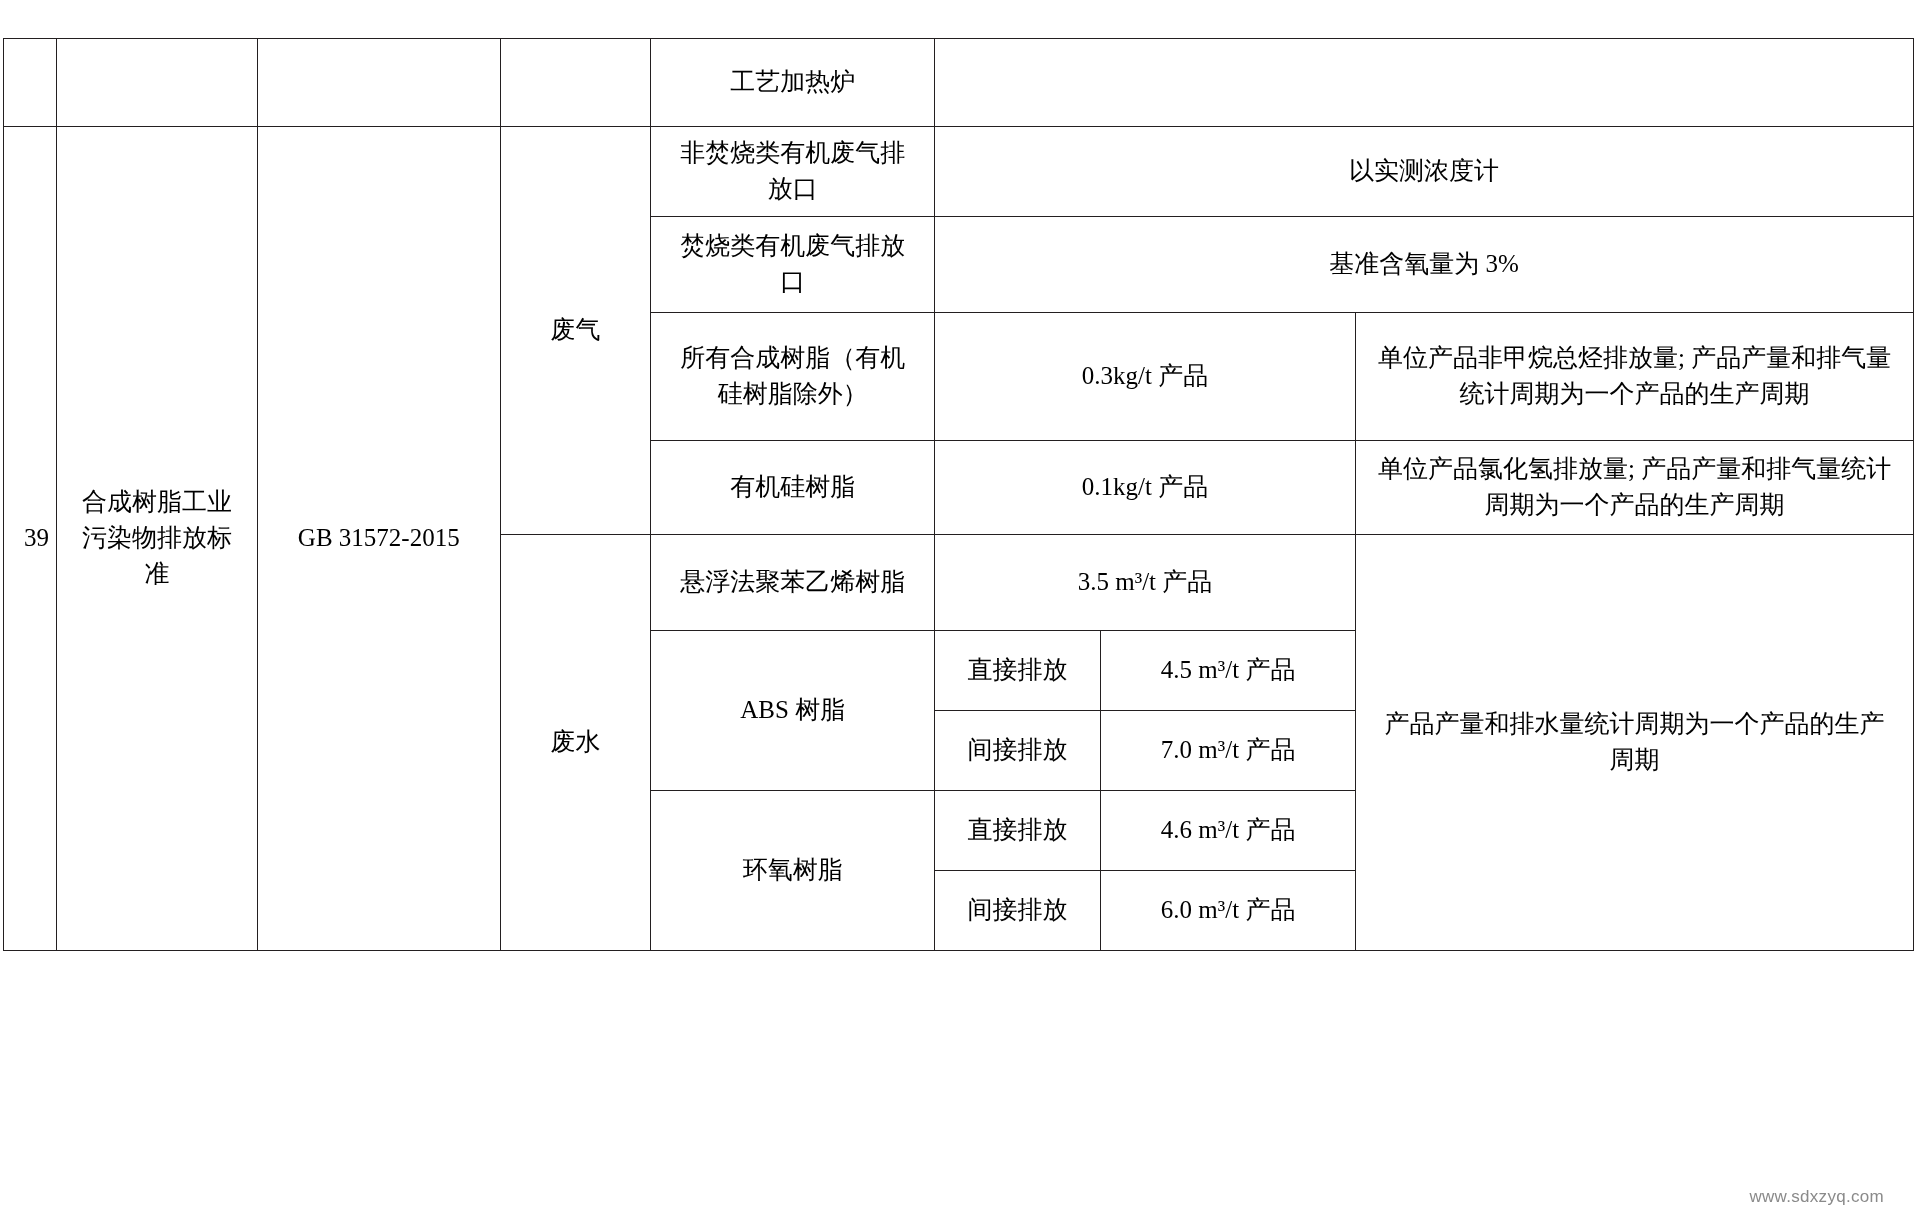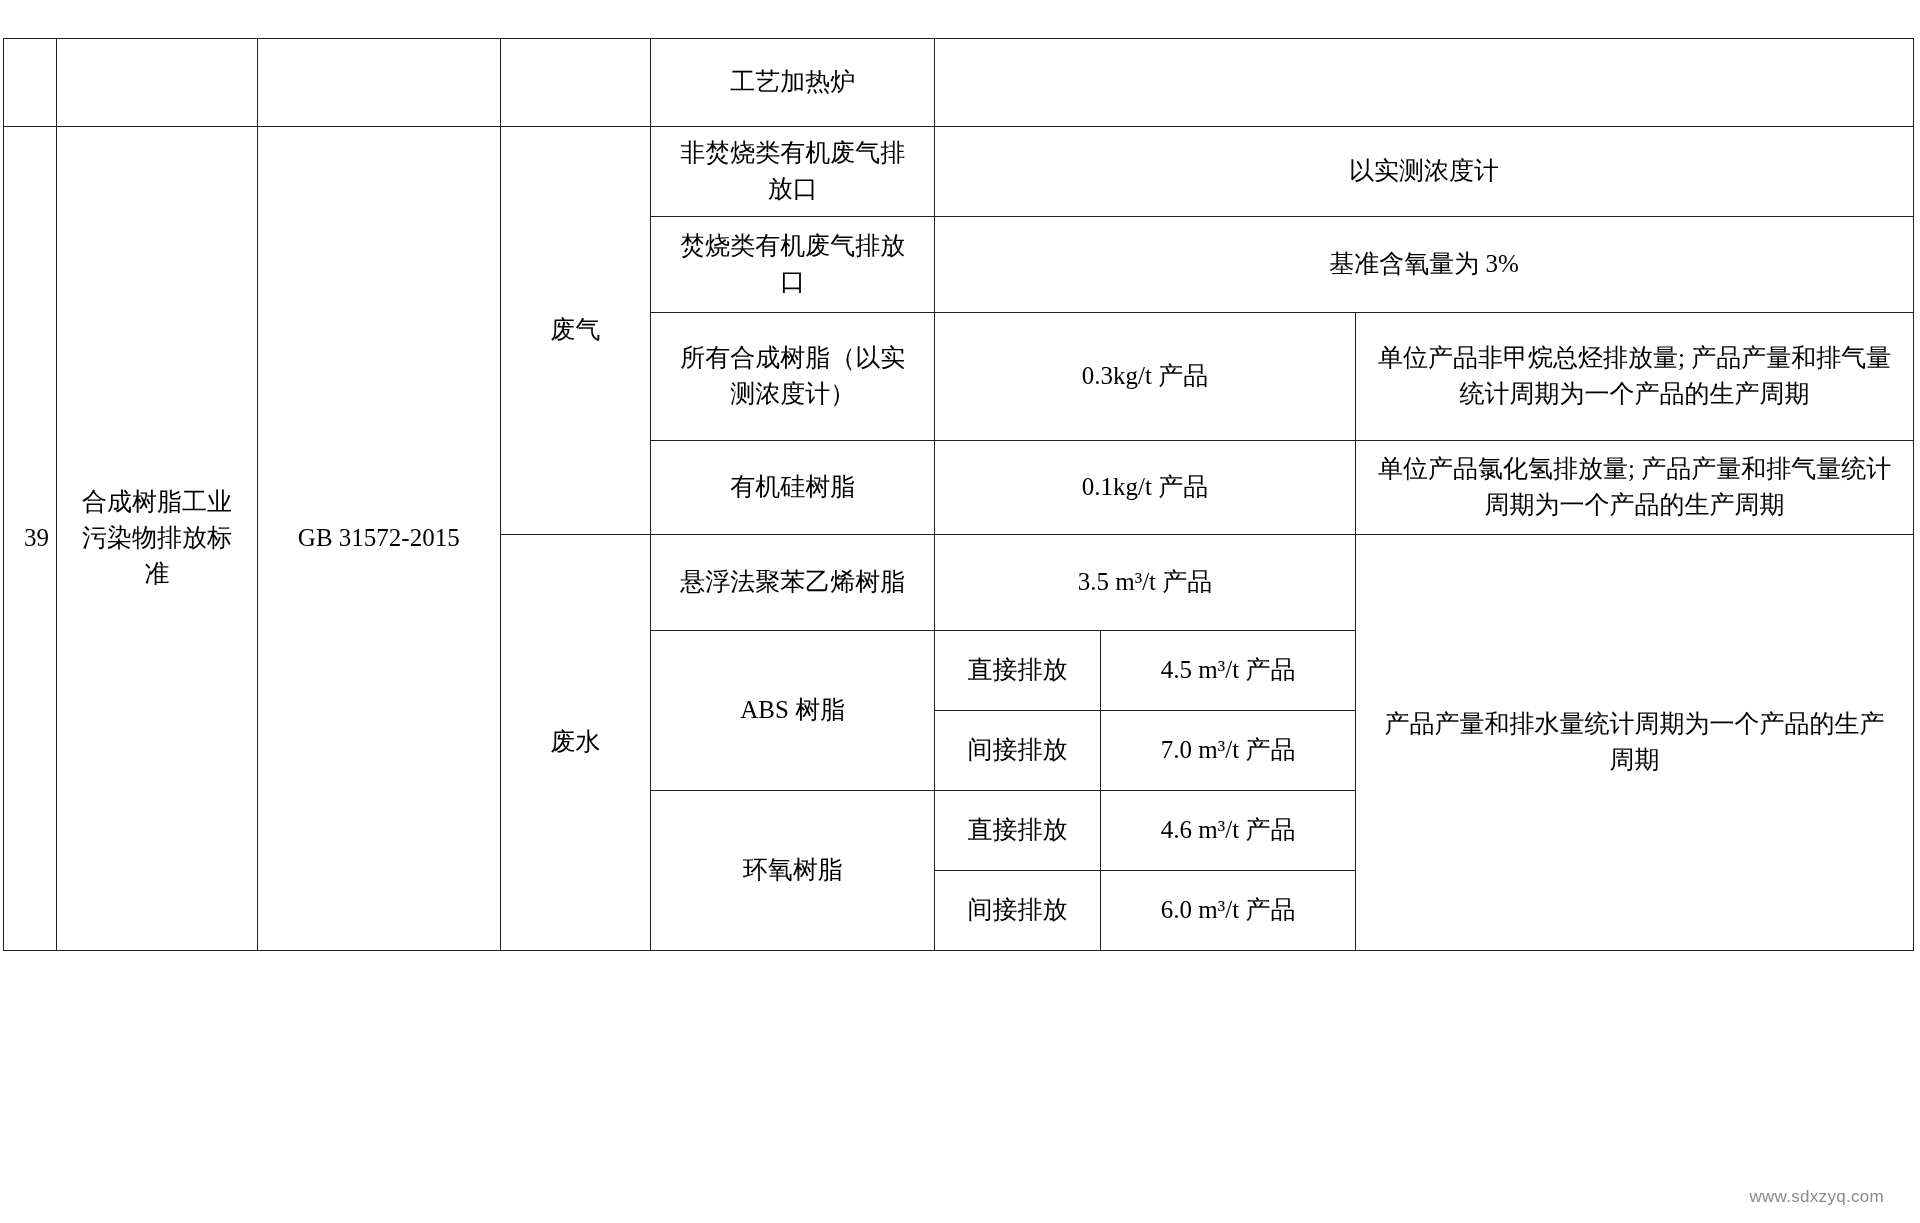--- a/index.html
+++ b/index.html
@@ -91,21 +91,21 @@
         <td class="item-col">非焚烧类有机废气排放口</td>
         <td colspan="3">以实测浓度计</td>
       </tr>
 
       <tr style="height:96px">
         <td class="item-col">焚烧类有机废气排放口</td>
         <td colspan="3">基准含氧量为 3%</td>
       </tr>
 
       <tr style="height:128px">
-        <td class="item-col">所有合成树脂（以实测浓度计）</td>
+        <td class="item-col">所有合成树脂（有机硅树脂除外）</td>
         <td colspan="2">0.3kg/t  产品</td>
         <td class="note-col">单位产品非甲烷总烃排放量; 产品产量和排气量统计周期为一个产品的生产周期</td>
       </tr>
 
       <tr style="height:94px">
         <td class="item-col">有机硅树脂</td>
         <td colspan="2">0.1kg/t  产品</td>
         <td class="note-col">单位产品氯化氢排放量; 产品产量和排气量统计周期为一个产品的生产周期</td>
       </tr>
 

